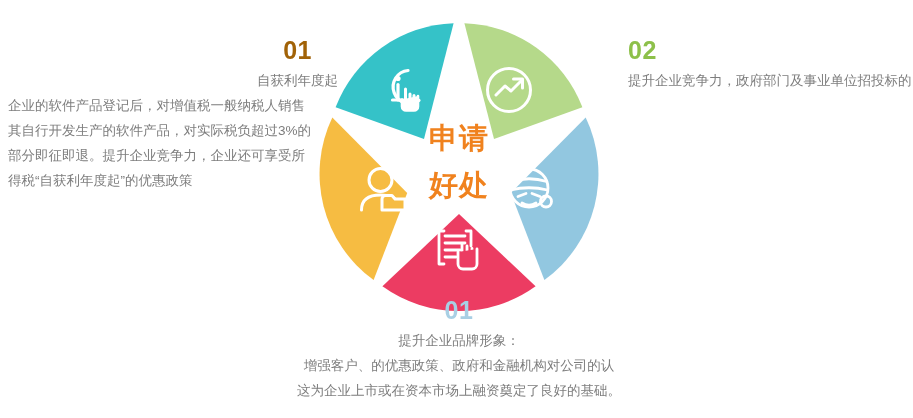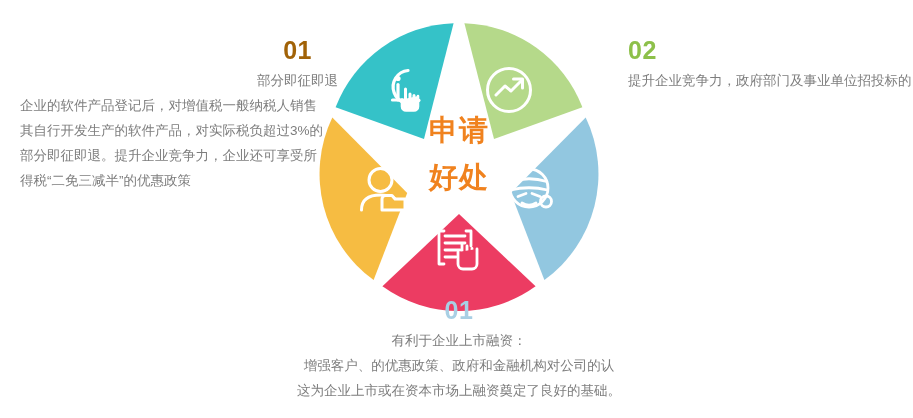--- a/index.html
+++ b/index.html
@@ -30,21 +30,21 @@
   }
   .wheel svg {
     display: block;
     width: 272px;
     height: 272px;
     overflow: visible;
   }
   .center-title {
     position: absolute;
     left: 323px;
-    top: 18px;
+    top: 26px;
     width: 272px;
     height: 272px;
     display: flex;
     flex-direction: column;
     align-items: center;
     justify-content: center;
     pointer-events: none;
     gap: 11px;
   }
   .center-title .line {
@@ -78,21 +78,21 @@
   }
 
   .block-left {
     position: absolute;
     left: 8px;
     top: 38px;
     width: 330px;
     text-align: right;
   }
   .block-left .num { text-align: right; padding-right: 26px; }
-  .block-left .lines { text-align: left; margin-left: 12px; }
+  .block-left .lines { text-align: left; }
   .block-left .subtitle { text-align: right; }
 
   .block-right {
     position: absolute;
     left: 592px;
     top: 38px;
     width: 316px;
     text-align: left;
     margin-left: 36px;
   }
@@ -202,38 +202,38 @@
     </svg>
   </div>
 
   <div class="center-title">
     <div class="line" style="color: rgb(240, 130, 30);">申请</div>
     <div class="line" style="color: rgb(240, 130, 30);">好处</div>
   </div>
 
   <div class="block-left">
     <div class="num" style="color:#a16207">01</div>
-    <div class="subtitle">部分即征即退</div>
+    <div class="subtitle">自获利年度起</div>
     <div class="lines">
       <div class="body-line">企业的软件产品登记后，对增值税一般纳税人销售</div>
       <div class="body-line">其自行开发生产的软件产品，对实际税负超过3%的</div>
       <div class="body-line">部分即征即退。提升企业竞争力，企业还可享受所</div>
-      <div class="body-line">得税“二免三减半”的优惠政策</div>
+      <div class="body-line">得税“自获利年度起”的优惠政策</div>
     </div>
   </div>
 
   <div class="block-right">
     <div class="num" style="color:#8dc04a">02</div>
     <div class="lines">
       <div class="body-line">提升企业竞争力，政府部门及事业单位招投标的</div>
     </div>
   </div>
 
   <div class="block-bottom">
     <div class="num" style="color:#a8cfe4">01</div>
-    <div class="subtitle">有利于企业上市融资：</div>
+    <div class="subtitle">提升企业品牌形象：</div>
     <div class="lines">
       <div class="body-line">增强客户、的优惠政策、政府和金融机构对公司的认</div>
       <div class="body-line">这为企业上市或在资本市场上融资奠定了良好的基础。</div>
     </div>
   </div>
 
 </div>
 
 </body></html>

